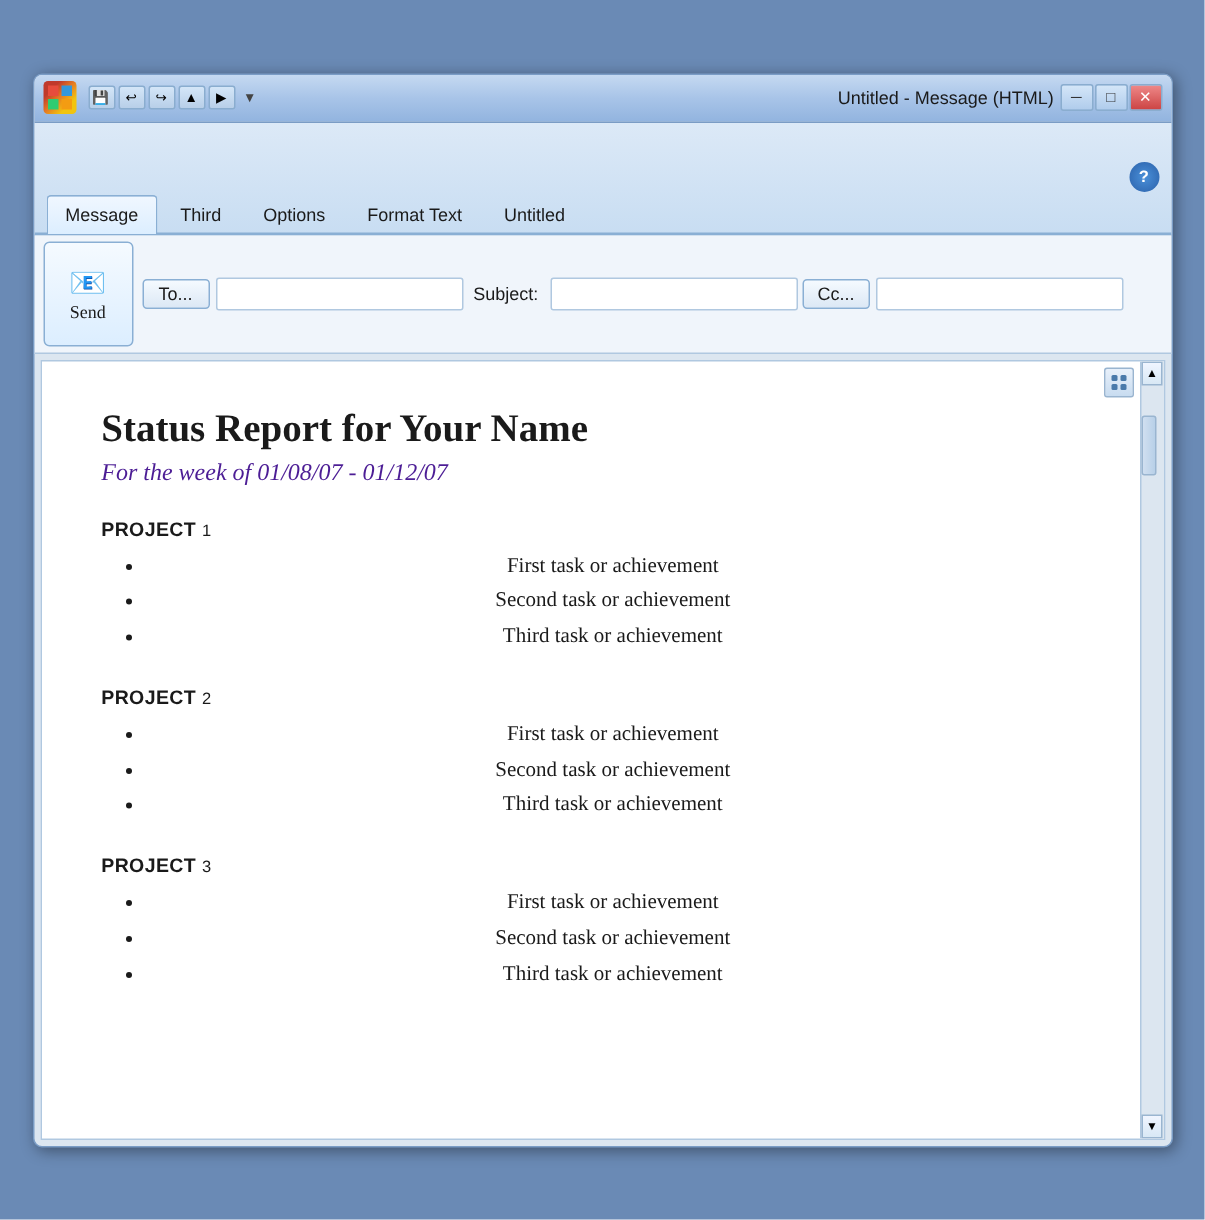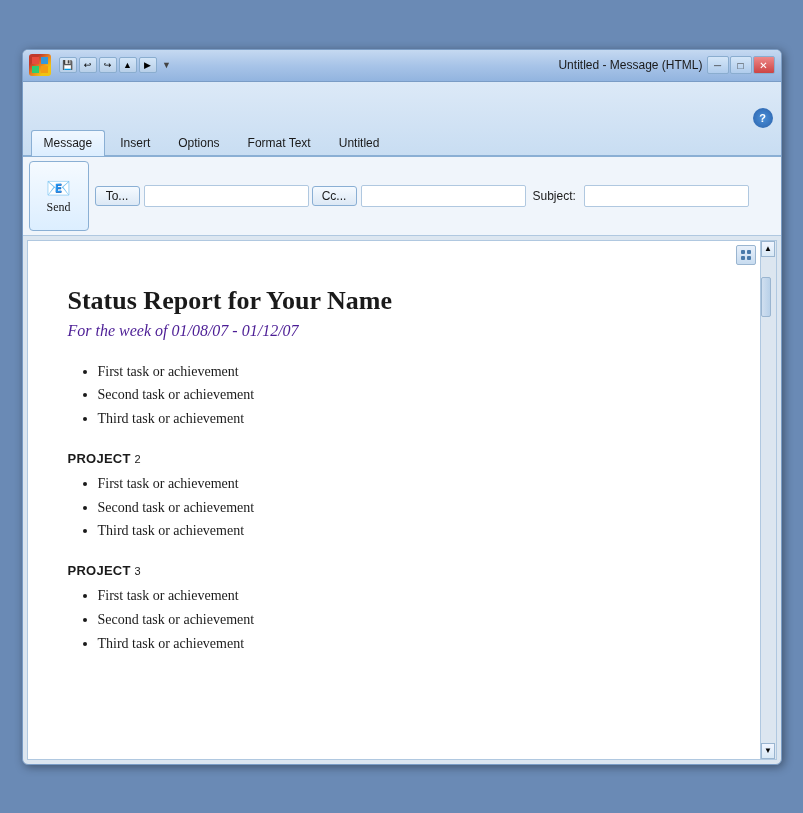--- a/index.html
+++ b/index.html
@@ -260,21 +260,20 @@
       border: 1px solid #9ab5d0;
       border-radius: 2px;
       position: absolute;
       top: 20px;
       left: 0;
     }
     .body-content {
       padding: 30px 40px;
       padding-right: 56px;
       font-family: 'Times New Roman', Times, serif;
-      margin-top: 15px;
     }
     .email-title {
       font-size: 26px;
       font-weight: bold;
       color: #1a1a1a;
       margin-bottom: 6px;
     }
     .email-subtitle {
       font-size: 16px;
       font-style: italic;
@@ -292,20 +291,21 @@
       font-family: 'Segoe UI', Tahoma, sans-serif;
       letter-spacing: 0.02em;
     }
     .project-label .project-num {
       font-size: 11px;
       font-weight: normal;
     }
     .task-list {
       list-style: disc;
       padding-left: 30px;
+      text-align: center;
     }
     .task-list li {
       font-size: 14px;
       color: #1a1a1a;
       line-height: 1.7;
       font-family: 'Times New Roman', Times, serif;
     }
     .top-right-icon {
       position: absolute;
       top: 4px;
@@ -352,21 +352,21 @@
       <div class="win-ctrl close">✕</div>
     </div>
   </div>
 
   <div class="ribbon">
     <div class="ribbon-tabs">
       <div class="ribbon-tab active">
         <span>Message</span>
       </div>
       <div class="ribbon-tab">
-        <span>Insert</span>
+        <span>Third</span>
       </div>
       <div class="ribbon-tab">
         <span>Options</span>
       </div>
       <div class="ribbon-tab">
         <span>Format Text</span>
       </div>
       <div class="ribbon-tab">
         <span>Untitled</span>
       </div>
@@ -380,25 +380,25 @@
     <div class="send-btn">
       <div class="send-btn-icon">📧</div>
       <div class="send-btn-label">Send</div>
     </div>
     <div class="fields-area">
       <div class="field-row">
         <div class="field-btn">To...</div>
         <input class="field-input" type="text" value="" style="">
       </div>
       <div class="field-row">
+        <div class="subject-label">Subject:</div>
+        <input class="field-input" type="text" value="" style="">
+      </div>
+      <div class="field-row">
         <div class="field-btn">Cc...</div>
-        <input class="field-input" type="text" value="" style="">
-      </div>
-      <div class="field-row">
-        <div class="subject-label">Subject:</div>
         <input class="field-input" type="text" value="" style="">
       </div>
     </div>
   </div>
 
   <div class="body-area">
     <div class="top-right-icon">
       <svg width="12" height="12" viewBox="0 0 12 12">
         <rect x="1" y="1" width="4" height="4" fill="#4a7aaa" rx="1"></rect>
         <rect x="7" y="1" width="4" height="4" fill="#4a7aaa" rx="1"></rect>
@@ -413,20 +413,23 @@
         <div class="scroll-thumb"></div>
       </div>
       <div class="scroll-down">▼</div>
     </div>
 
     <div class="body-content">
       <div class="email-title">Status Report for Your Name</div>
       <div class="email-subtitle">For the week of 01/08/07 - 01/12/07</div>
 
       <div class="project-section">
+        <div class="project-label">
+          <span>PROJECT</span>&nbsp;<span class="project-num">1</span>
+        </div>
         <ul class="task-list">
           <li>First task or achievement</li>
           <li>Second task or achievement</li>
           <li>Third task or achievement</li>
         </ul>
       </div>
 
       <div class="project-section">
         <div class="project-label">
           <span>PROJECT</span>&nbsp;<span class="project-num">2</span>

